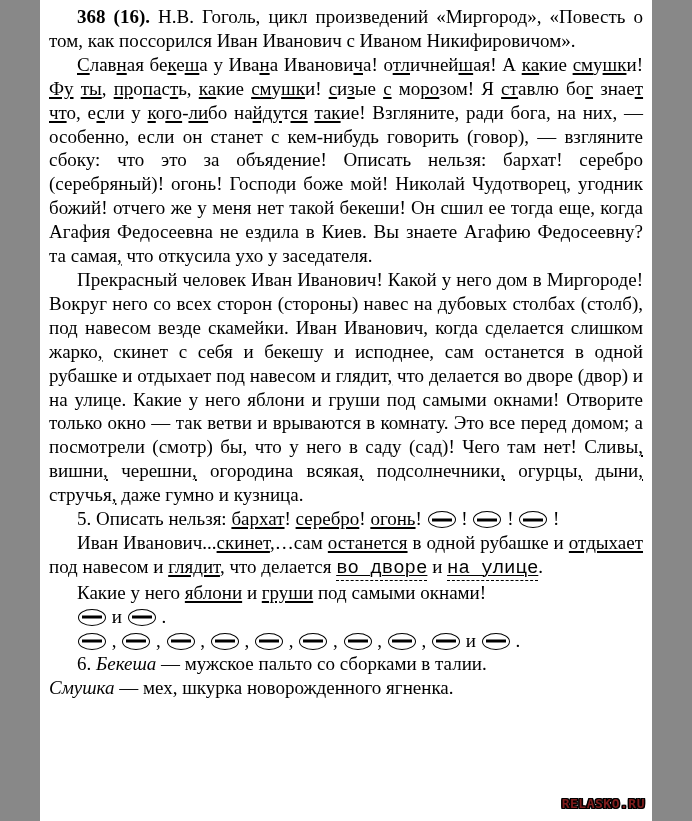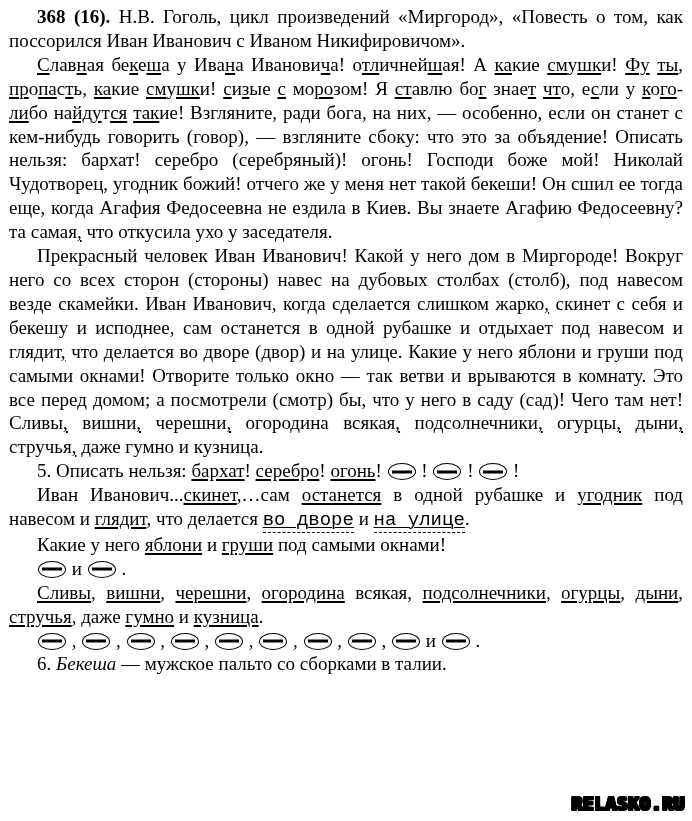--- a/index.html
+++ b/index.html
@@ -1,17 +1,17 @@
 <!DOCTYPE html>
 <html><head>
 <meta charset="utf-8">
 <style>
   html,body{margin:0;padding:0;background:#888;}
   .page{
-    width:692px;height:821px;background:#ffffff;position:relative;overflow:hidden;
+    width:612px;height:821px;background:#ffffff;position:relative;overflow:hidden;
     font-family:"Liberation Serif","DejaVu Serif",serif;
     font-size:19px;line-height:23.9px;color:#000;
     margin:0 auto;
   }
   .content{padding:5px 9px 0 9px;}
   p.blk{margin:0;}
   p.ind{text-indent:28px;}
   p.just{text-align:justify;}
   b{font-weight:bold;}
   i{font-style:italic;}
@@ -26,36 +26,36 @@
   .sym.s::before{content:"";position:absolute;left:3px;right:3px;top:50%;transform:translateY(-50%);
        height:3px;background:#000;}
   .sym.p::before{content:"";position:absolute;left:3px;right:3px;top:2.5px;height:2.6px;background:#000;}
   .sym.p::after{content:"";position:absolute;left:3px;right:3px;bottom:2.5px;height:2.6px;background:#000;}
   .sym.a{width:35px;height:15px;vertical-align:-2px;}
   .sym.a::before{content:"";position:absolute;left:3px;right:3px;top:50%;margin-top:-1px;
        border-top:2.2px dashed #000;}
   .gap{display:inline-block;width:42px;}
   .watermark{
     position:absolute;right:7px;bottom:5px;
-    font-family:"DejaVu Sans Mono",monospace;font-weight:bold;font-size:18px;letter-spacing:.5px;
-    color:#000000;
+    font-family:"DejaVu Sans Mono",monospace;font-weight:bold;font-size:13px;letter-spacing:.5px;
+    color:#7f1d1d;
     text-shadow:-1.3px 0 #000,1.3px 0 #000,0 -1.3px #000,0 1.3px #000,
                 -1.3px -1.3px #000,1.3px -1.3px #000,-1.3px 1.3px #000,1.3px 1.3px #000;
   }
 </style>
 </head>
 <body>
 
 <div class="page">
   <div class="content">
       <p class="blk ind just"><b>368 (16).</b> Н.В. Гоголь, цикл произведений «Миргород», «Повесть о том, как поссорился Иван Иванович с Иваном Никифировичом».</p>
       <p class="blk ind just"><u>С</u>лав<u>н</u>ая бе<u>к</u>е<u>ш</u>а у Ива<u>н</u>а Иванови<u>ч</u>а! о<u>тл</u>ичней<u>ш</u>ая! А <u>ка</u>кие <u>см</u>у<u>шк</u>и! <u>Фу</u> <u>ты</u>, <u>пр</u>о<u>па</u>с<u>т</u>ь, <u>ка</u>кие <u>см</u>у<u>шк</u>и! <u>с</u>и<u>з</u>ые <u>с</u> мо<u>ро</u>зом! Я <u>ст</u>авлю бо<u>г</u> знае<u>т</u> <u>чт</u>о, е<u>с</u>ли у <u>к</u>о<u>го</u>-<u>ли</u>бо на<u>йду</u>т<u>ся</u> <u>так</u>ие! Взгляните, ради бога, на них, — особенно, если он станет с кем-нибудь говорить (говор), — взгляните сбоку: что это за объядение! Описать нельзя: бархат! серебро (серебряный)! огонь! Господи боже мой! Николай Чудотворец, угодник божий! отчего же у меня нет такой бекеши! Он сшил ее тогда еще, когда Агафия Федосеевна не ездила в Киев. Вы знаете Агафию Федосеевну? та самая<u>,</u> что откусила ухо у заседателя.</p>
       <p class="blk ind just">Прекрасный человек Иван Иванович! Какой у него дом в Миргороде! Вокруг него со всех сторон (стороны) навес на дубовых столбах (столб), под навесом везде скамейки. Иван Иванович, когда сделается слишком жарко<u>,</u> скинет с себя и бекешу и исподнее, сам останется в одной рубашке и отдыхает под навесом и глядит<u>,</u> что делается во дворе (двор) и на улице. Какие у него яблони и груши под самыми окнами! Отворите только окно — так ветви и врываются в комнату. Это все перед домом; а посмотрели (смотр) бы, что у него в саду (сад)! Чего там нет! Сливы<u>,</u> вишни<u>,</u> черешни<u>,</u> огородина всякая<u>,</u> подсолнечники<u>,</u> огурцы<u>,</u> дыни<u>,</u> стручья<u>,</u> даже гумно и кузница.</p>
       <p class="blk ind">5. Описать нельзя: <u>бархат</u>! <u>серебро</u>! <u>огонь</u>! <span class="sym s"></span> ! <span class="sym s"></span> ! <span class="sym s"></span> !</p>
-      <p class="blk ind just">Иван Иванович...<u>скинет</u>,…сам <u>останется</u> в одной рубашке и <u>угодник</u> под навесом и <u>глядит</u>, что делается <ua>во дворе</ua> и <ua>на улице</ua>.</p>
+      <p class="blk ind just">Иван Иванович...<u>скинет</u>,…сам <u>останется</u> в одной рубашке и <u>отдыхает</u> под навесом и <u>глядит</u>, что делается <ua>во дворе</ua> и <ua>на улице</ua>.</p>
       <p class="blk ind">Какие у него <u>яблони</u> и <u>груши</u> под самыми окнами!</p>
       <p class="blk ind"><span class="sym s"></span> и <span class="sym s"></span> .</p>
-      <p class="blk ind just"><u>Сливы</u>, <u>вишни</u>, <u>черешни</u>, <u>огородина</u> всякая, <u>подсолнечники</u>, <u>огурцы</u>, <u>дыни</u>, <u>стручья</u>, даже <u>гумно</u> и <u>кузница</u>.</p>
       <p class="blk ind"><span class="sym s"></span> , <span class="sym s"></span> , <span class="sym s"></span> , <span class="sym s"></span> , <span class="sym s"></span> , <span class="sym s"></span> , <span class="sym s"></span> , <span class="sym s"></span> , <span class="sym s"></span> и <span class="sym s"></span> .</p>
       <p class="blk ind">6. <i>Бекеша</i> — мужское пальто со сборками в талии.</p>
+      <p class="blk"><i>Смушка</i> — мех, шкурка новорожденного ягненка.</p>
     </div>
   <span class="watermark">RELASKO.RU</span>
 </div>
 
 </body></html>

